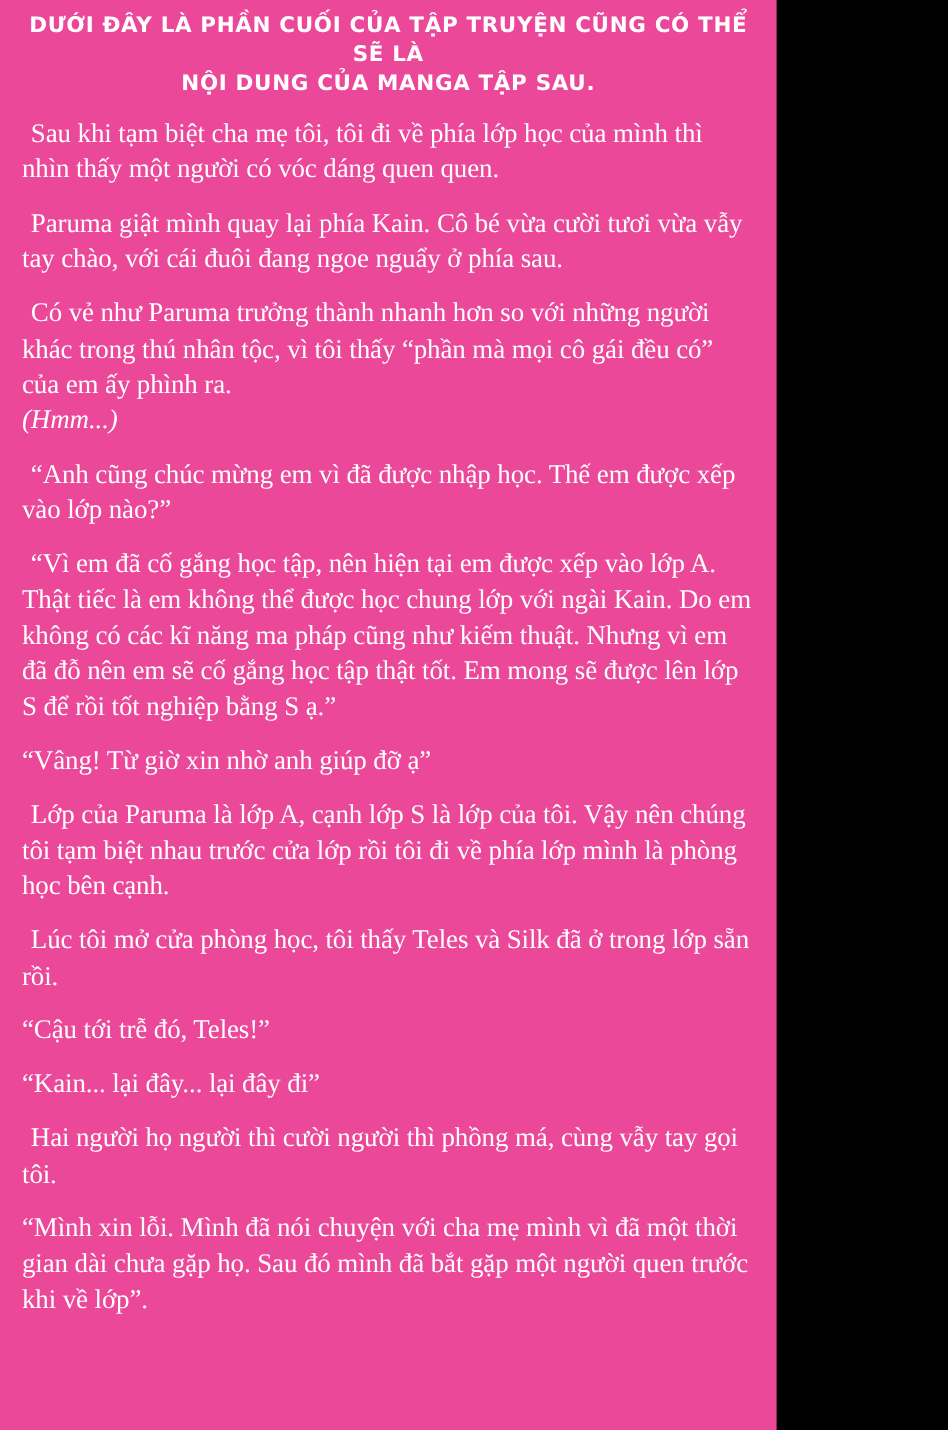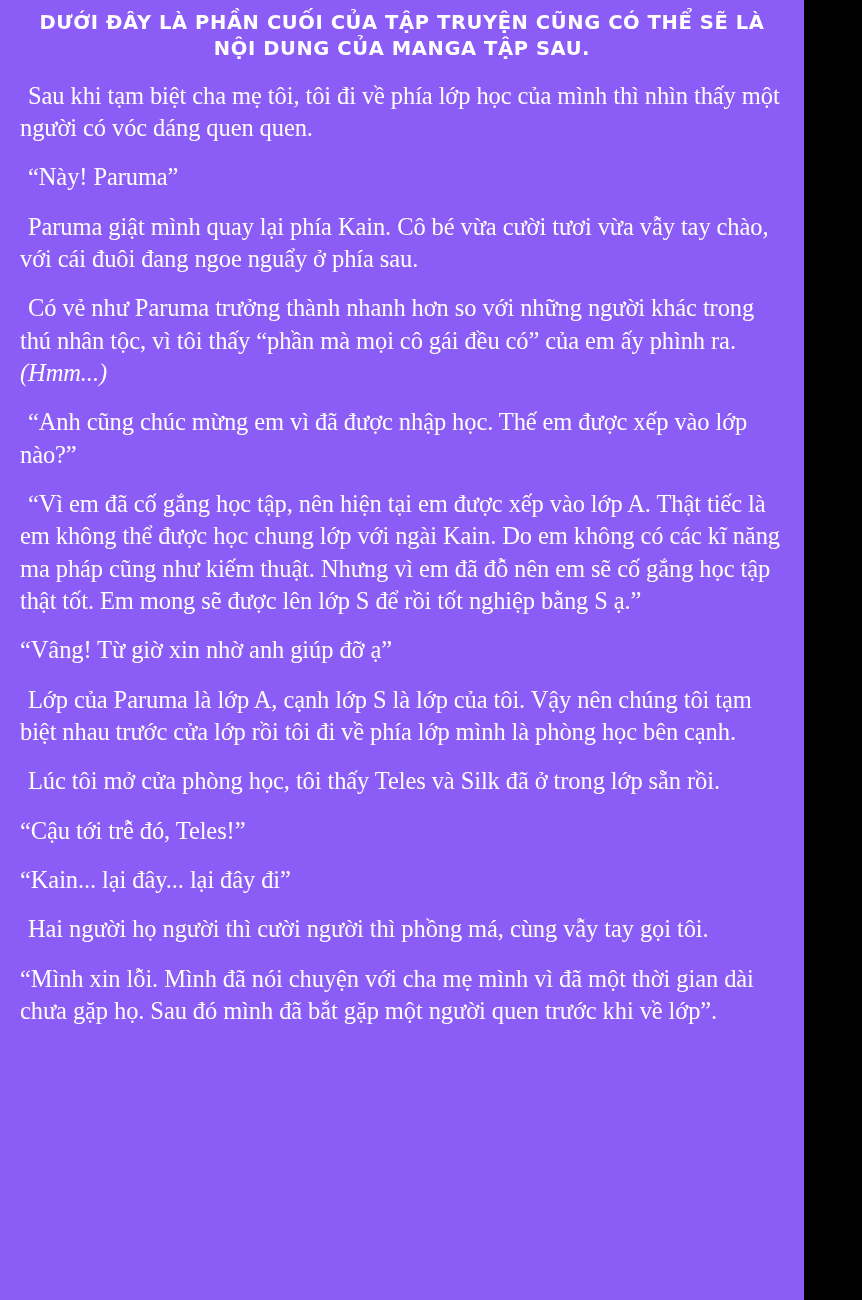--- a/index.html
+++ b/index.html
@@ -7,24 +7,24 @@
     padding: 0;
     background: #000000;
   }
   body {
     width: 862px;
     min-height: 1300px;
     font-family: "Liberation Serif", serif;
     color: #ffffff;
   }
   .page {
-    width: 804px;
+    width: 706px;
     min-height: 1300px;
     box-sizing: border-box;
-    background: #8b5cf6;
+    background: #ec4899;
     padding: 8px 20px 10px 20px;
   }
   .header {
     text-align: center;
     font-family: "DejaVu Sans", sans-serif;
     font-weight: bold;
     font-size: 19.5px;
     letter-spacing: 0.6px;
     line-height: 1.35;
     color: #ffffff;
@@ -55,21 +55,20 @@
 
 <div class="page">
 
   <div class="header">
     <span class="line">DƯỚI ĐÂY LÀ PHẦN CUỐI CỦA TẬP TRUYỆN CŨNG CÓ THỂ SẼ LÀ</span>
     <span class="line">NỘI DUNG CỦA MANGA TẬP SAU.</span>
   </div>
 
   <div class="body-text">
     <p class="indent">Sau khi tạm biệt cha mẹ tôi, tôi đi về phía lớp học của mình thì nhìn thấy một người có vóc dáng quen quen.</p>
-    <p class="indent">“Này! Paruma”</p>
     <p class="indent">Paruma giật mình quay lại phía Kain. Cô bé vừa cười tươi vừa vẫy tay chào, với cái đuôi đang ngoe nguẩy ở phía sau.</p>
     <p class="indent"><span>Có vẻ như Paruma trưởng thành nhanh hơn so với những người khác trong thú nhân tộc, vì tôi thấy “phần mà mọi cô gái đều có” của em ấy phình ra.</span><br><span class="ital">(Hmm...)</span></p>
     <p class="indent">“Anh cũng chúc mừng em vì đã được nhập học. Thế em được xếp vào lớp nào?”</p>
     <p class="indent">“Vì em đã cố gắng học tập, nên hiện tại em được xếp vào lớp A. Thật tiếc là em không thể được học chung lớp với ngài Kain. Do em không có các kĩ năng ma pháp cũng như kiếm thuật. Nhưng vì em đã đỗ nên em sẽ cố gắng học tập thật tốt. Em mong sẽ được lên lớp S để rồi tốt nghiệp bằng S ạ.”</p>
     <p>“Vâng! Từ giờ xin nhờ anh giúp đỡ ạ”</p>
     <p class="indent">Lớp của Paruma là lớp A, cạnh  lớp S là lớp của tôi. Vậy nên chúng tôi tạm biệt nhau trước cửa lớp rồi tôi đi về phía lớp mình là phòng học bên cạnh.</p>
     <p class="indent">Lúc tôi mở cửa phòng học, tôi thấy Teles và Silk đã ở trong lớp sẵn rồi.</p>
     <p>“Cậu tới trễ đó, Teles!”</p>
     <p>“Kain... lại đây... lại đây đi”</p>
     <p class="indent">Hai người họ người thì cười người thì phồng má, cùng vẫy tay gọi tôi.</p>

